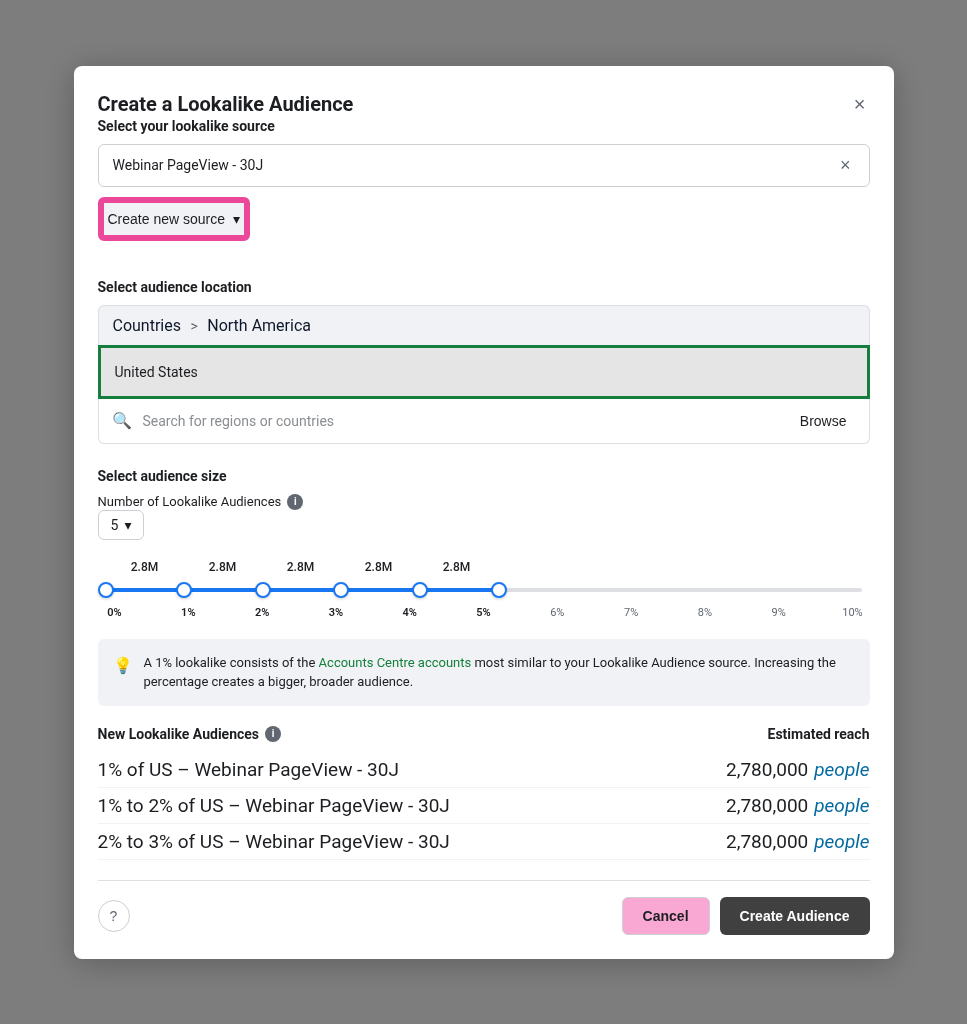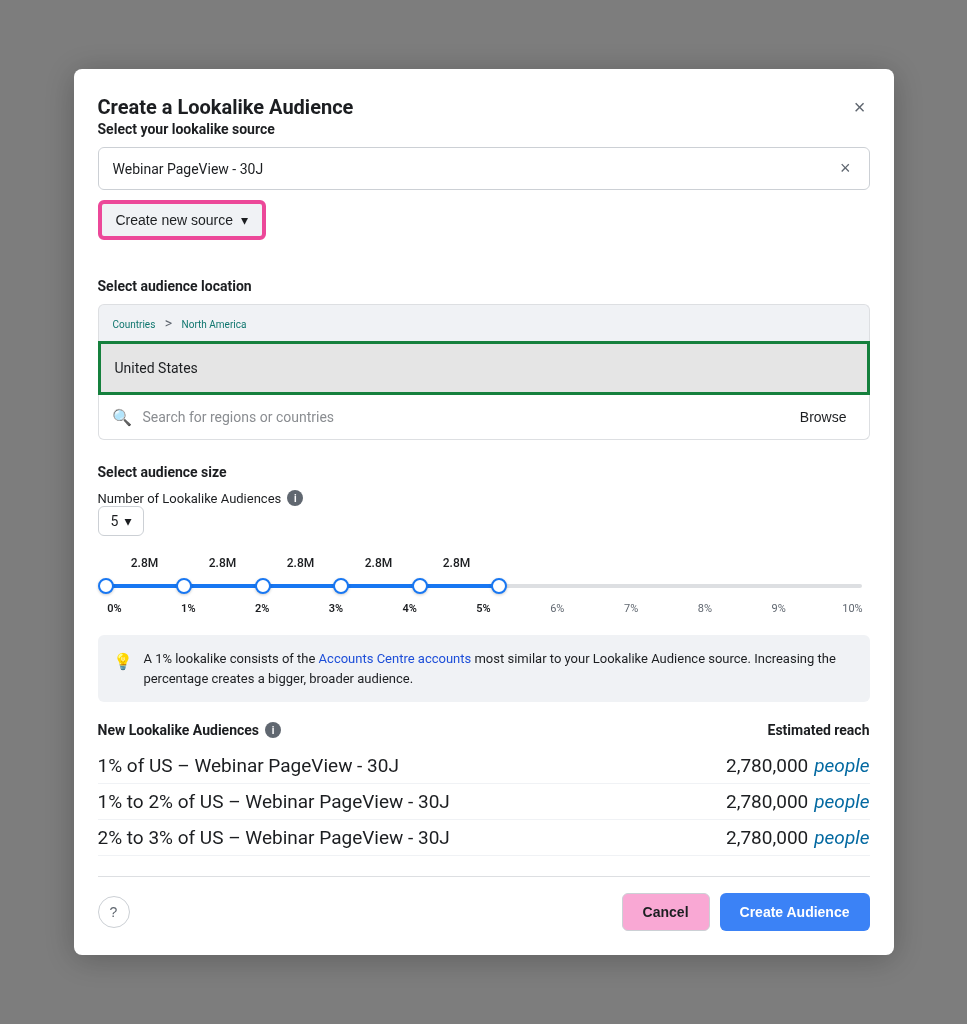--- a/index.html
+++ b/index.html
@@ -77,43 +77,43 @@
       cursor: pointer;
       font-size: 18px;
       color: #606770;
       padding: 0 4px;
     }
     .create-source-btn {
       display: inline-flex;
       align-items: center;
       gap: 8px;
       background: #f0f2f5;
-      border: 4px solid #ec4899;
-      border-radius: 6px;
-      padding: 8px 14px;
+      border: 6px solid #ec4899;
+      border-radius: 6px;
+      padding: 8px 4px;
       font-size: 14px;
       font-weight: 500;
       color: #1c1e21;
       cursor: pointer;
       margin-bottom: 24px;
     }
     .section-divider {
       margin-bottom: 14px;
     }
     .location-breadcrumb-row {
       background: #f0f2f5;
       border: 1px solid #dddfe2;
       border-bottom: none;
       border-radius: 6px 6px 0 0;
       padding: 10px 14px;
     }
     .breadcrumb-link {
-      color: #0f766e;
+      color: #0f172a;
       text-decoration: none;
-      font-size: 10px;
+      font-size: 16px;
     }
     .breadcrumb-sep {
       color: #606770;
       margin: 0 6px;
       font-size: 14px;
     }
     .location-selected {
       border: 3px solid #15803d;
       border-radius: 0 0 0 0;
       padding: 16px 14px;
@@ -260,21 +260,21 @@
       margin-bottom: 20px;
       font-size: 13px;
       color: #1c1e21;
       line-height: 1.5;
     }
     .tip-icon {
       font-size: 16px;
       margin-top: 1px;
     }
     .tip-link {
-      color: #1d4ed8;
+      color: #15803d;
       text-decoration: none;
     }
     .audiences-table { margin-bottom: 20px; }
     .audiences-header {
       display: flex;
       justify-content: space-between;
       margin-bottom: 10px;
     }
     .audiences-header-col {
       font-size: 14px;
@@ -328,21 +328,21 @@
       background: #f9a8d4;
       border: 1px solid #ccd0d5;
       border-radius: 6px;
       padding: 10px 20px;
       font-size: 14px;
       font-weight: 600;
       color: #1c1e21;
       cursor: pointer;
     }
     .create-audience-btn {
-      background: #3b82f6;
+      background: #404040;
       border: none;
       border-radius: 6px;
       padding: 10px 20px;
       font-size: 14px;
       font-weight: 600;
       color: #fff;
       cursor: pointer;
     }
   </style>
 </head>

